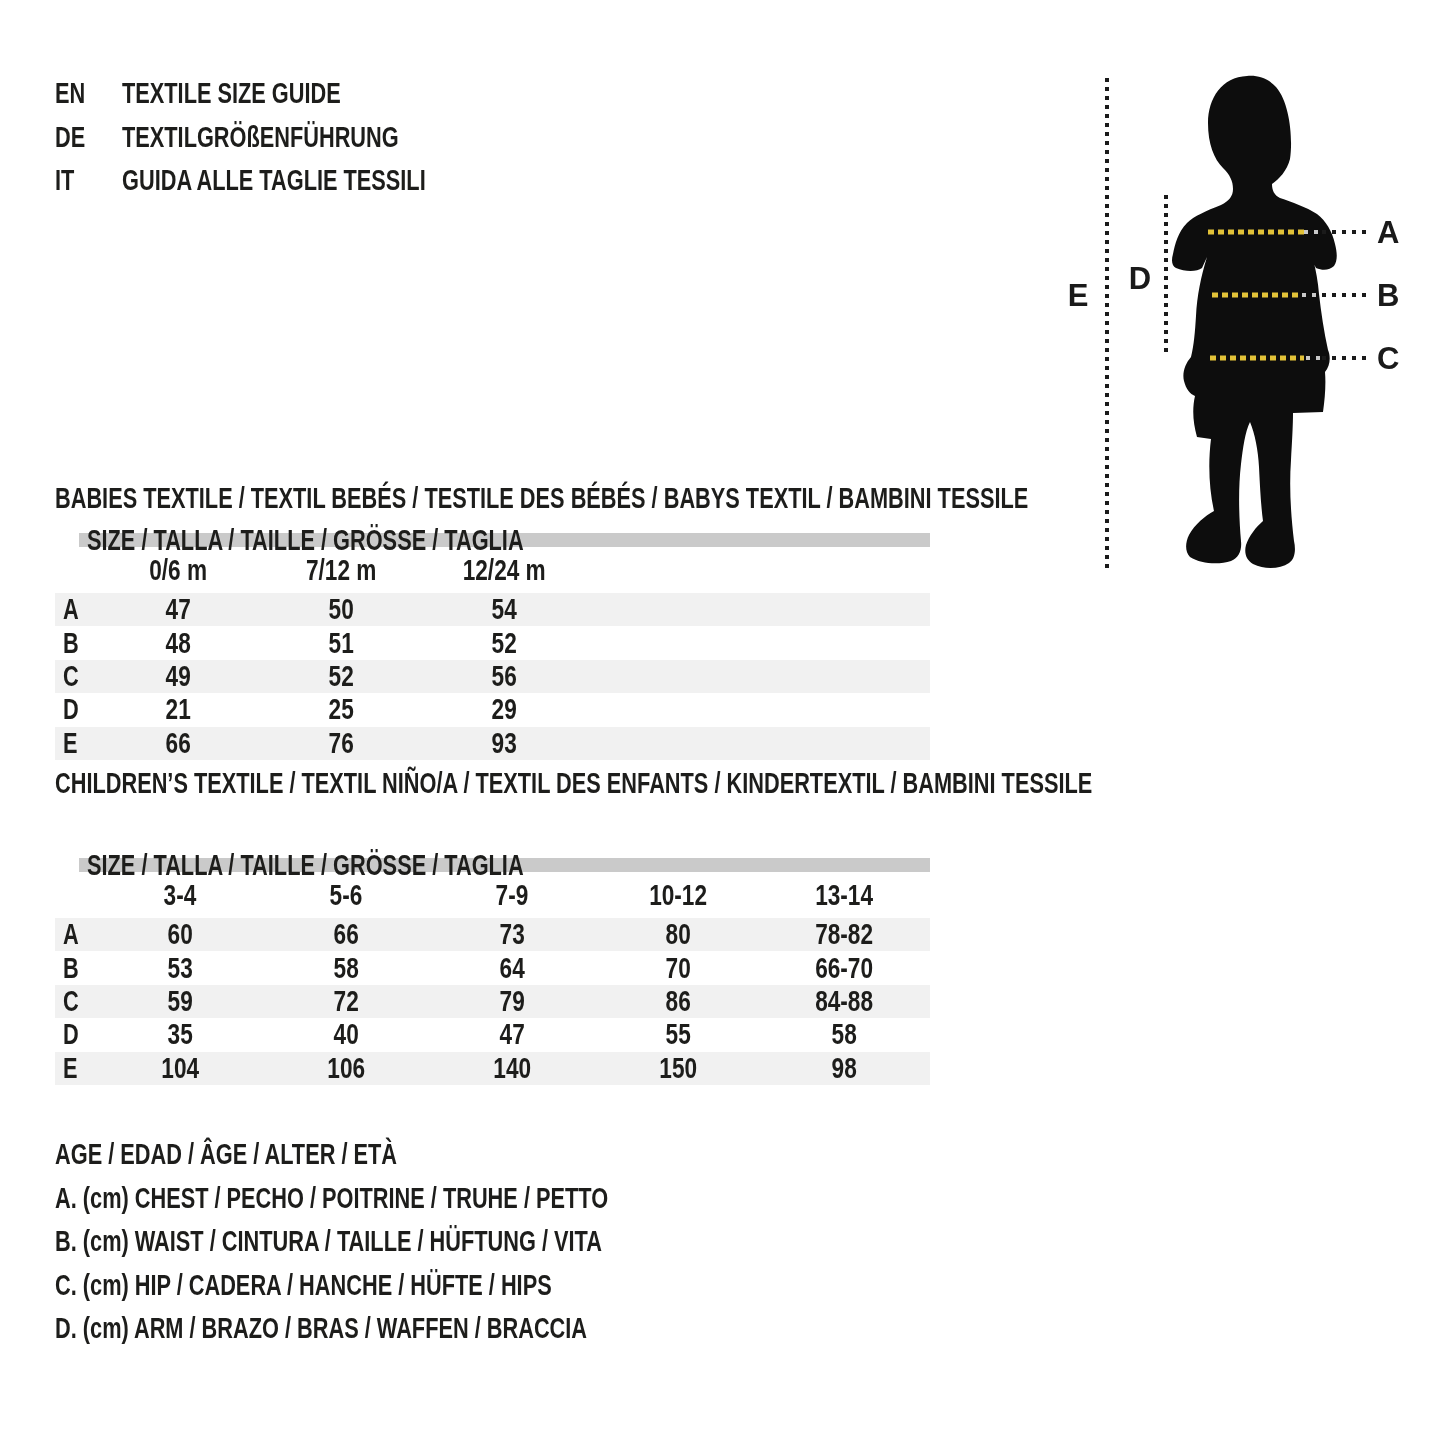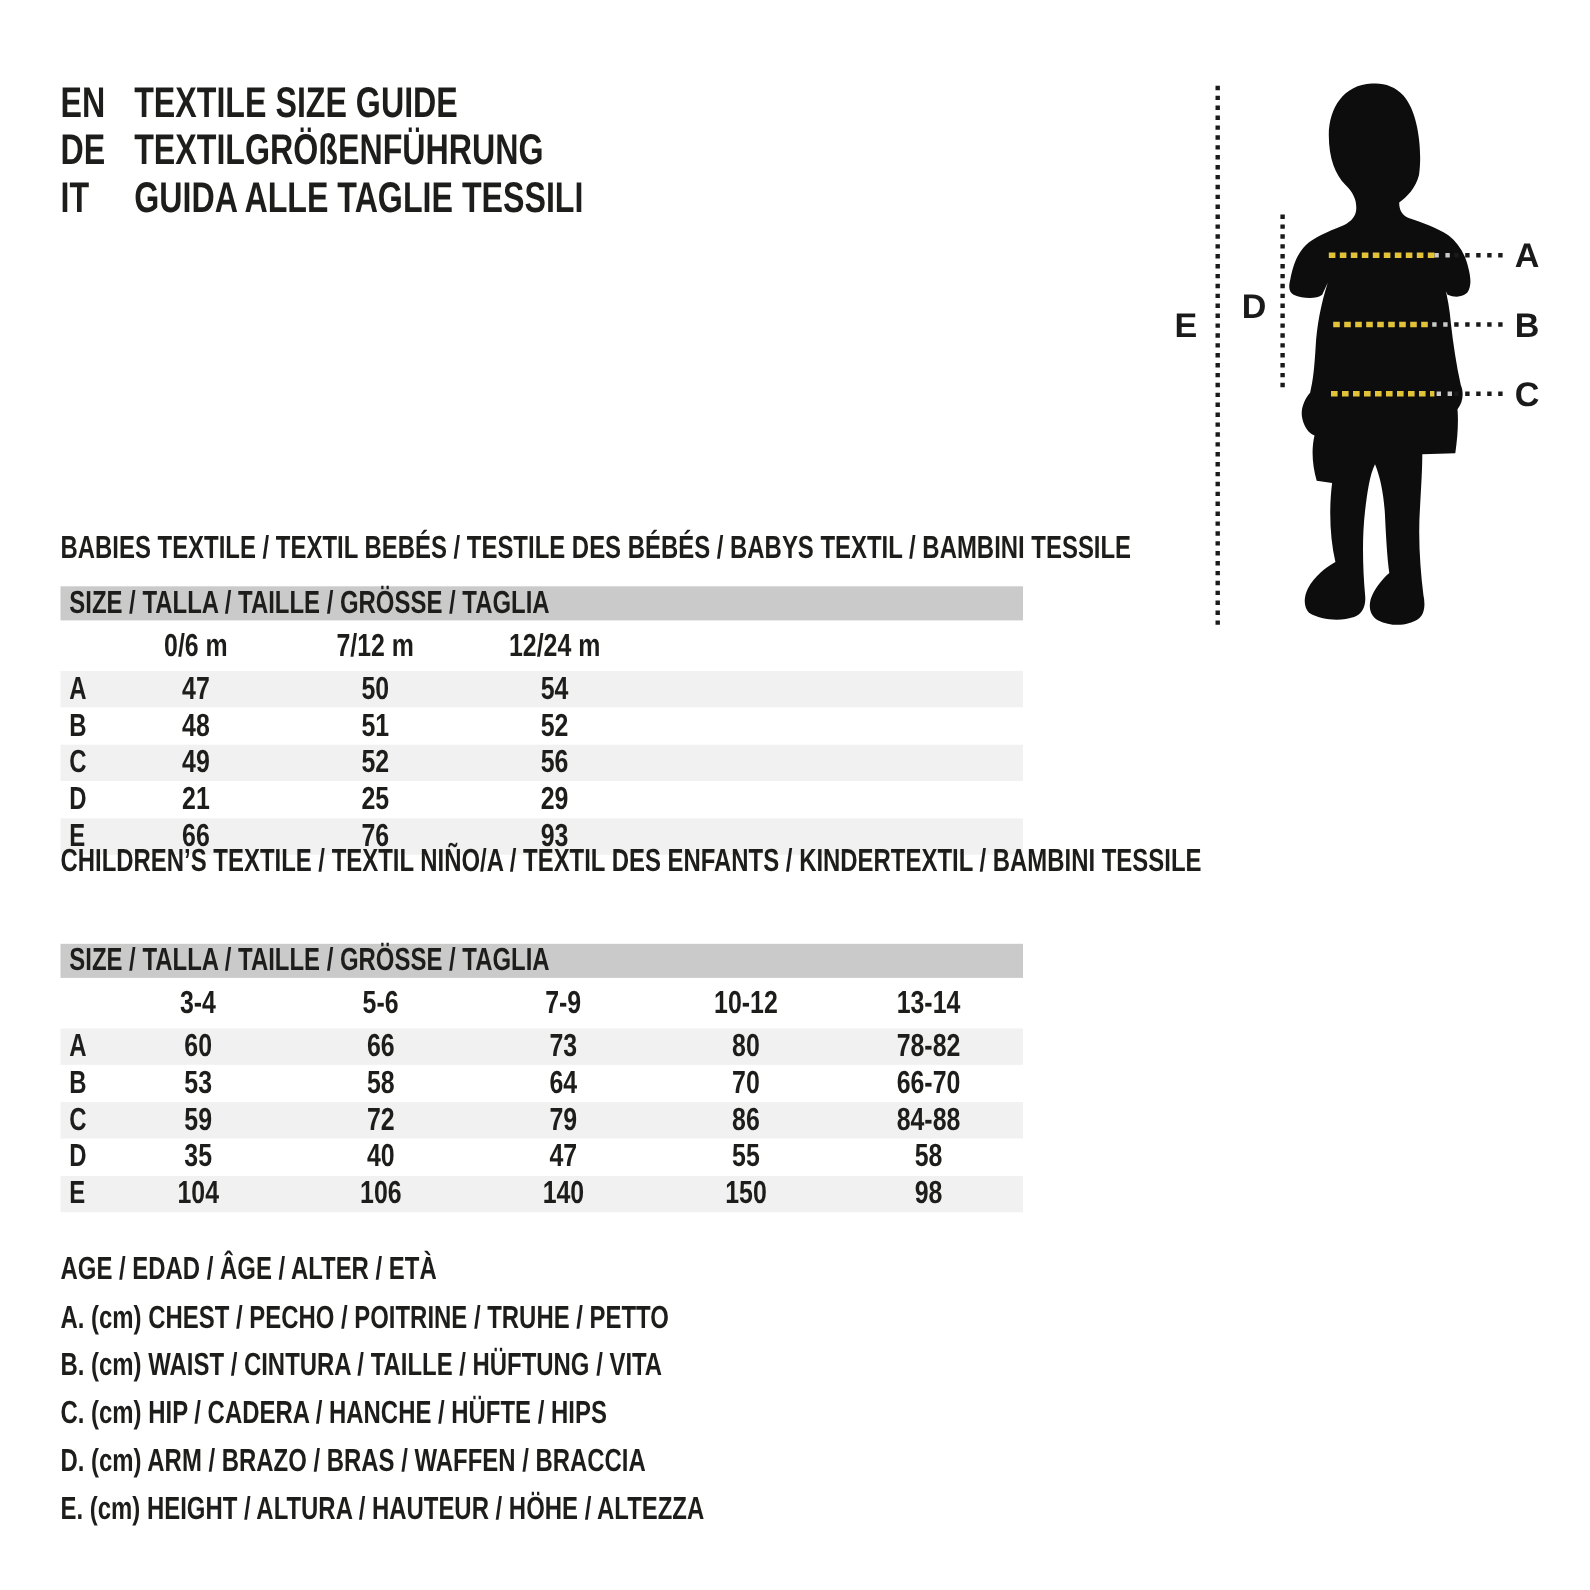--- a/index.html
+++ b/index.html
@@ -10,36 +10,36 @@
     font-weight:700;
     color:#1d1d1b;
     overflow:hidden;
   }
   
   .cx  { display:inline-block; transform:scaleX(0.75); transform-origin:0 50%; white-space:nowrap; }
   .cxc { display:inline-block; transform:scaleX(0.78); transform-origin:50% 50%; white-space:nowrap; }
 
   
   .lang-block { position:absolute; left:55px; top:72px; }
-  .lang-row  { display:flex; height:43.5px; align-items:center; font-size:39px; }
+  .lang-row  { display:flex; height:43.5px; align-items:center; font-size:29px; }
   .lang-code { width:67px; flex:0 0 67px; }
 
   
   .figure-wrap { position:absolute; left:1060px; top:60px; width:340px; height:520px; }
 
   
   .section-title { position:absolute; left:55px; font-size:29px; height:36px; line-height:36px; }
   .babies-title   { top:480px; }
   .children-title { top:765px; }
 
   
   .size-table { position:absolute; left:55px; width:875px; }
   .babies-table   { top:533px; }
   .children-table { top:858px; }
-  .band { height:31px; background:#cacaca; display:flex; align-items:center; padding-left:8px; font-size:29px; }
+  .band { height:14px; background:#cacaca; display:flex; align-items:center; padding-left:8px; font-size:29px;margin-left:24px; }
   .trow { display:flex; height:33.4px; align-items:center; font-size:29px; }
   .trow.colh { height:46px; }
   .trow .lab { width:42px; flex:0 0 42px; padding-left:8px; }
   .babies-table .c   { width:163px; flex:0 0 163px; text-align:center; }
   .children-table .c { width:166px; flex:0 0 166px; text-align:center; }
   .stripe { background:#f1f1f1; }
 
   
   .legend { position:absolute; left:55px; top:1133px; }
   .legend-line { height:43.5px; display:flex; align-items:center; font-size:29px; }
@@ -248,16 +248,13 @@
     </div>
   <div class="legend-line">
       <span class="cx">B. (cm) WAIST / CINTURA / TAILLE / HÜFTUNG / VITA</span>
     </div>
   <div class="legend-line">
       <span class="cx">C. (cm) HIP / CADERA / HANCHE / HÜFTE / HIPS</span>
     </div>
   <div class="legend-line">
       <span class="cx">D. (cm) ARM / BRAZO / BRAS / WAFFEN / BRACCIA</span>
     </div>
-  <div class="legend-line">
-      <span class="cx">E. (cm) HEIGHT / ALTURA / HAUTEUR / HÖHE / ALTEZZA</span>
-    </div>
 </section>
 
 </body></html>

